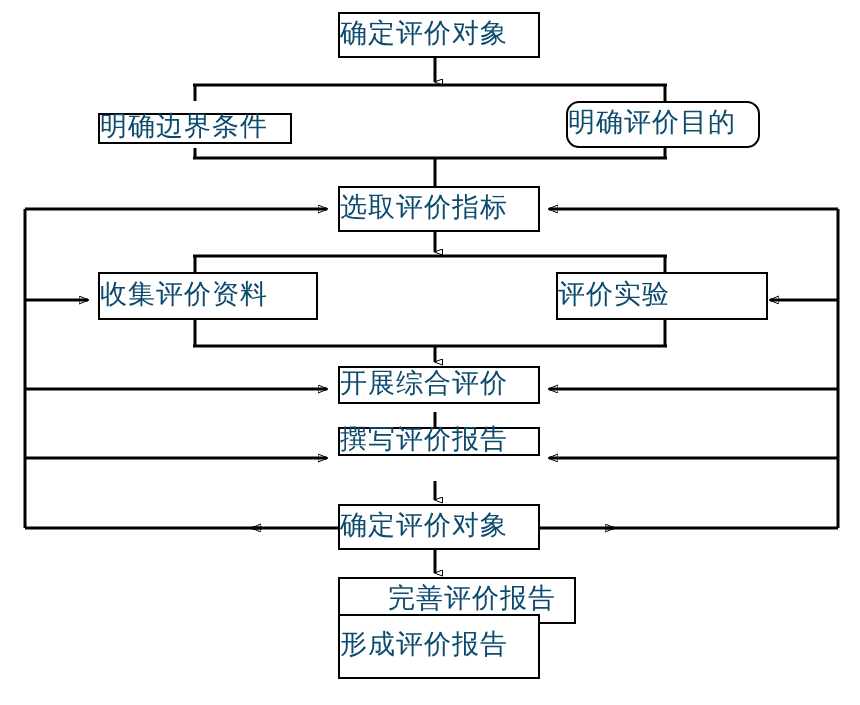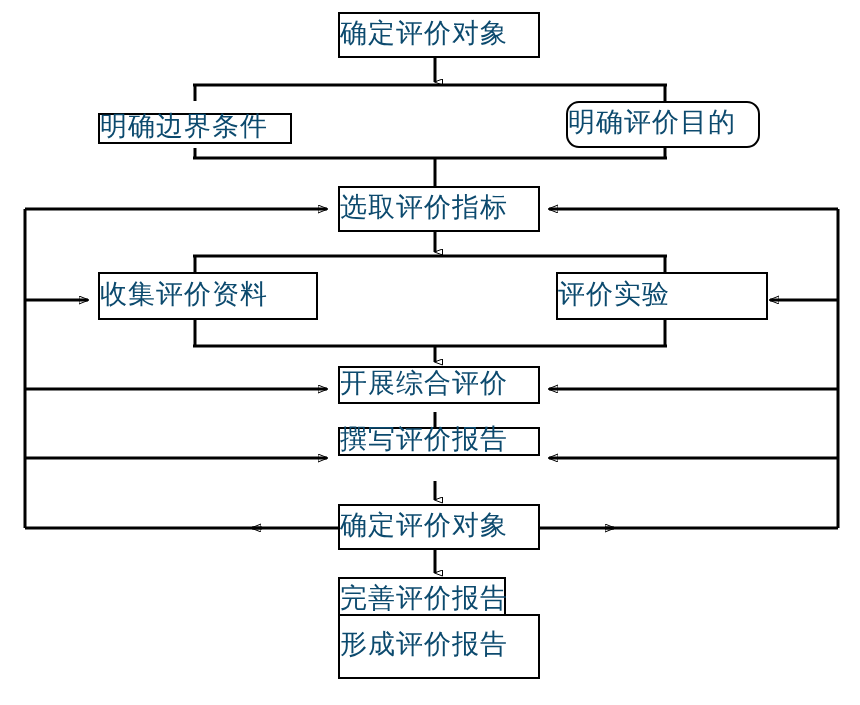--- a/index.html
+++ b/index.html
@@ -150,21 +150,21 @@
   </div>
 
   <div class="node" style="left:338px; top:427px; width:202px; height:29px;">
     <span>撰写评价报告</span>
   </div>
 
   <div class="node" style="left:338px; top:504px; width:202px; height:46px;">
     <span>确定评价对象</span>
   </div>
 
-  <div class="node" style="left:338px; top:577px; width:168px; height:47px;">
+  <div class="node" style="left:338px; top:577px; width:238px; height:47px;padding-left:48px;">
     <span>完善评价报告</span>
   </div>
 
   <div class="node" style="left:338px; top:614px; width:202px; height:65px;">
     <span>形成评价报告</span>
   </div>
 
 </div>
 
 </body></html>

